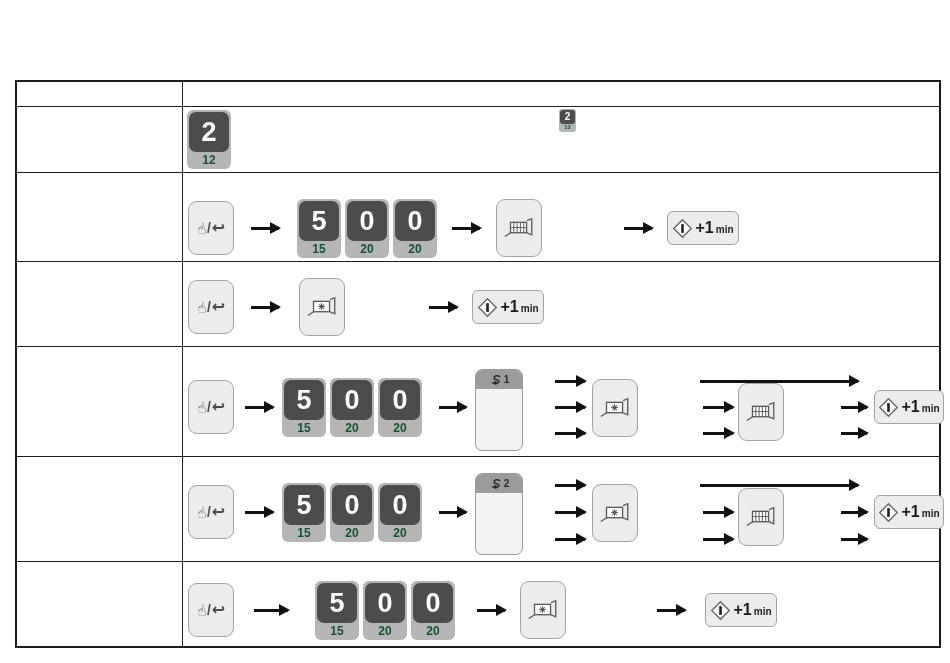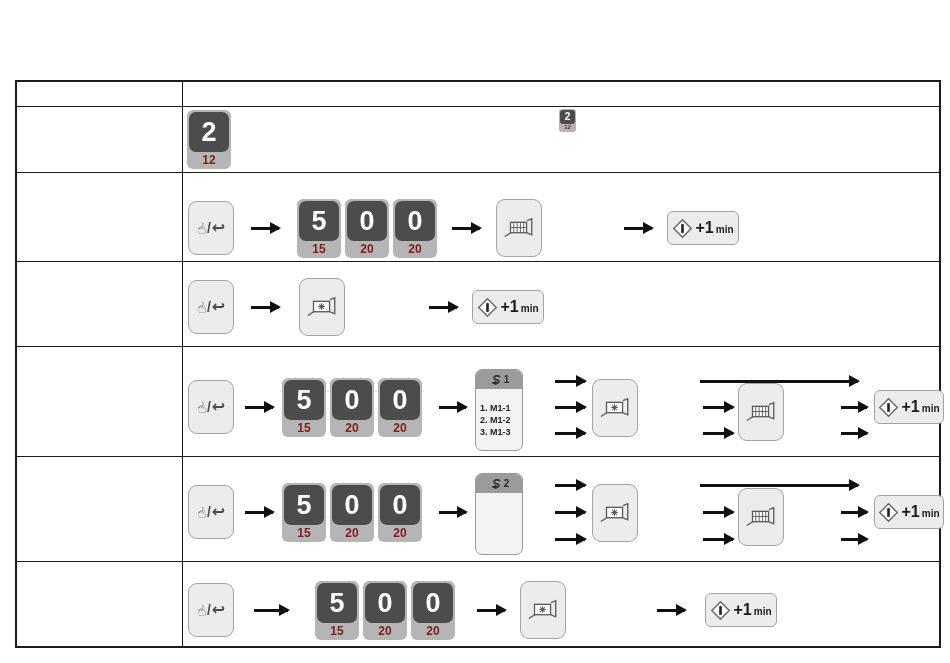--- a/index.html
+++ b/index.html
@@ -10,21 +10,21 @@
   .trow{display:flex;border-bottom:1.5px solid #1c1c1c;box-sizing:border-box;min-height:0;}
   .trow:last-child{border-bottom:none;flex:1;}
   .cleft{width:166px;border-right:1.5px solid #1c1c1c;box-sizing:border-box;}
   .cright{flex:1;position:relative;display:flex;align-items:center;box-sizing:border-box;}
 
   
   .key{width:44px;border-radius:6px;background:#b5b5b5;padding:2px 2px 0 2px;box-sizing:border-box;
        text-align:center;flex:0 0 auto;}
   .key .cap{height:40px;background:#4c4c4c;border-radius:7px;color:#fff;font-weight:bold;
             font-size:27px;line-height:40px;}
-  .key .sub{font-size:12px;font-weight:bold;color:#7f1d1d;line-height:14px;padding:1px 0 2px 0;}
+  .key .sub{font-size:12px;font-weight:bold;color:#14532d;line-height:14px;padding:1px 0 2px 0;}
   .keys{display:flex;gap:4px;flex:0 0 auto;}
 
   
   .key-mini{width:17px;border-radius:3px;padding:1px 1px 0 1px;}
   .key-mini .cap{height:14px;border-radius:3px;font-size:10px;line-height:14px;}
   .key-mini .sub{font-size:6px;line-height:7px;padding:0 0 1px 0;}
 
   
   .btn{background:#ececec;border:1.5px solid #a3a3a3;border-radius:9px;box-sizing:border-box;
        display:flex;align-items:center;justify-content:center;flex:0 0 auto;}
@@ -194,25 +194,20 @@
             </div>
         </div>
         <div class="arw abs" style="left:256px;top:58.5px;width:27px"></div>
         <div class="mcard abs" style="left:292px;top:22px">
           <div class="mhead">
             <svg width="13" height="12" viewBox="0 0 14 12">
                 <use href="#ico-s-loop"></use>
               </svg>
             <span>1</span>
           </div>
-          <div class="mbody">
-            <div>1. M1-1</div>
-            <div>2. M1-2</div>
-            <div>3. M1-3</div>
-          </div>
         </div>
         <div class="arw abs" style="left:372px;top:32.5px;width:30px"></div>
         <div class="arw abs" style="left:372px;top:58.5px;width:30px"></div>
         <div class="arw abs" style="left:372px;top:84.5px;width:30px"></div>
         <div class="btn note abs" style="left:409px;top:32px">
           <svg width="34" height="24" viewBox="0 0 36 24">
               <use href="#ico-note-flower"></use>
             </svg>
         </div>
         <div class="arw abs" style="left:517px;top:32.5px;width:158px"></div>

